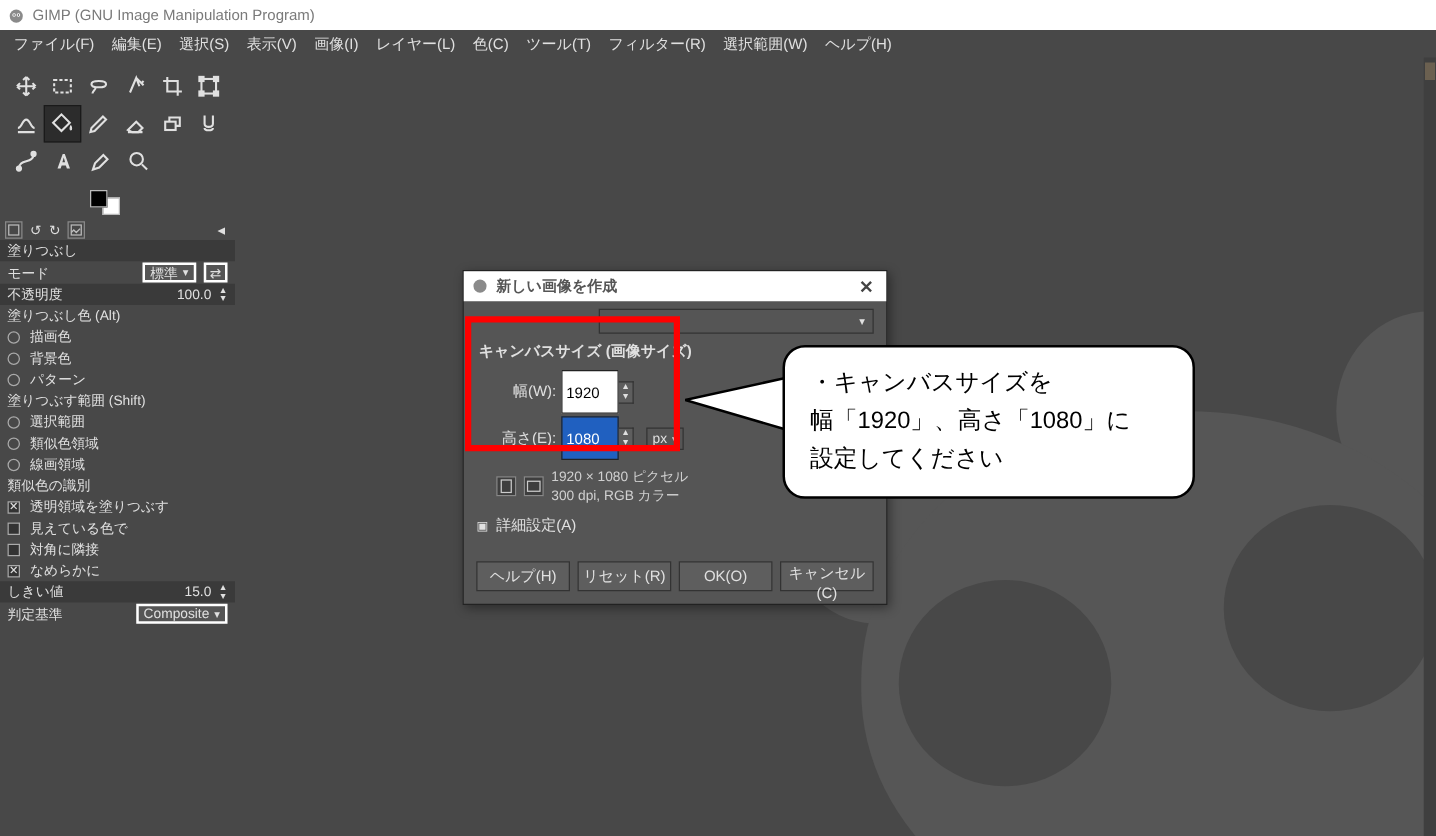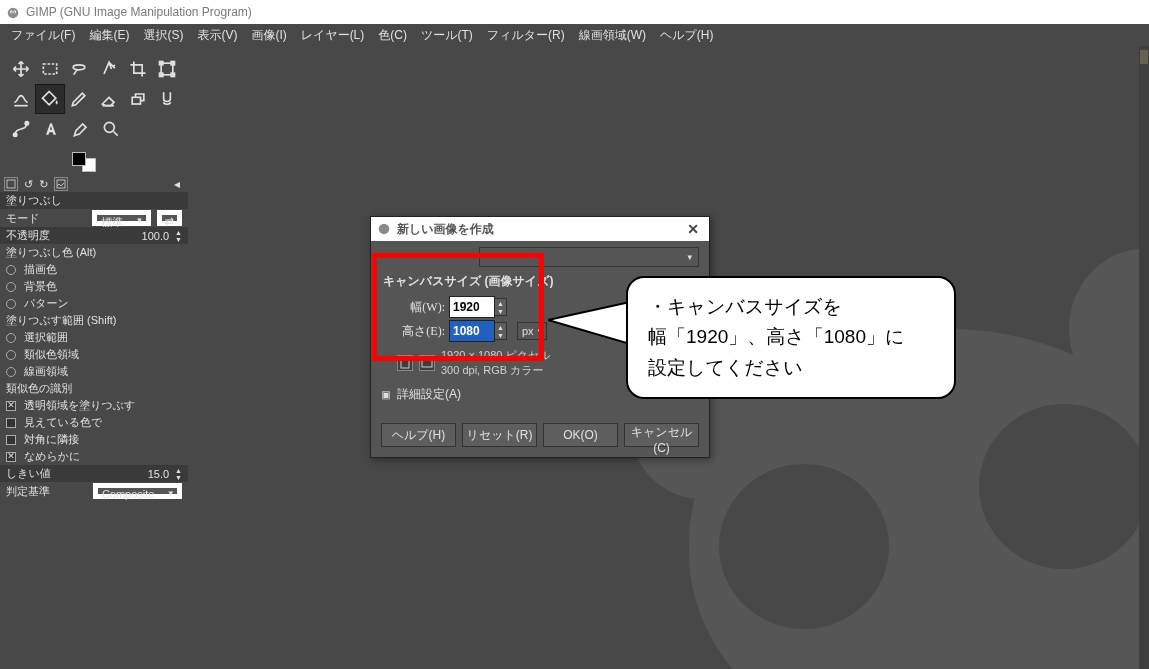--- a/index.html
+++ b/index.html
@@ -26,21 +26,21 @@
   .swatch-grp { position: relative; width: 24px; height: 20px; }
   .swatch-fg { position:absolute; width:14px; height:14px; background:#000; border:1px solid #bbb; top:0; left:0; }
   .swatch-bg { position:absolute; width:14px; height:14px; background:#fff; border:1px solid #bbb; bottom:0; right:0; }
 
   .dock-tabs { height: 16px; display:flex; align-items:center; gap:6px; padding: 0 4px; }
   .dock-tab { width:14px; height:14px; border:1px solid #888; display:flex; align-items:center; justify-content:center; }
   .dock-collapse { margin-left:auto; width:14px; height:12px; display:flex; align-items:center; justify-content:center; }
 
   .opt-section-hdr { background: #3a3a3a; color:#e0e0e0; font-size: 11px; padding: 1px 6px; }
   .opt-row { display:flex; align-items:center; padding: 1px 6px; font-size:11px; gap:4px; }
-  .opt-select { flex: 0 0 auto; margin-left:auto; background:#555; border:5px solid #ffffff; color:#e0e0e0; height:16px; font-size:11px; display:flex; align-items:flex-start; padding: 0 4px; gap:14px;}
+  .opt-select { flex: 0 0 auto; margin-left:auto; background:#555; border:2px solid #ffffff; color:#e0e0e0; height:16px; font-size:11px; display:flex; align-items:center; padding: 0 4px; gap:4px;}
   .num-readout { margin-left:auto; }
 
   .radio-dot { width:10px; height:10px; border:1px solid #aaa; border-radius:50%; display:inline-block; margin-right:4px; vertical-align:middle;}
   .check-sq { width:10px; height:10px; border:1px solid #aaa; display:inline-flex; align-items:center; justify-content:center; margin-right:4px; font-size:9px; line-height:1; vertical-align:middle; background:#333;}
 
   .folder-sw { width:22px; height:20px; background:#d9a23a; margin: 2px 0 2px 24px; border:1px solid #444;}
 
   .canvas-area { flex:1; background:#484848; position:relative; }
   .right-sliver { position:absolute; top:0; right:0; width:10px; bottom:0; background:#3f3f3f; }
   .right-sliver .bit { width:8px; height:14px; background:#6b6050; margin:4px 1px; }
@@ -55,23 +55,23 @@
 
   
   .dialog { position:absolute; left:370px; top:216px; width:340px; background:#555; border:1px solid #222; box-shadow: 2px 2px 8px rgba(0,0,0,.4); }
   .dlg-titlebar { height:24px; background:#fff; display:flex; align-items:center; color:#555; font-size:12px; padding:0 6px; gap:6px;font-weight:bold;}
   .dlg-close { margin-left:auto; color:#444; font-size:14px; padding:0 4px; cursor:default;}
   .dlg-body { padding: 6px 10px 10px 10px; color:#e0e0e0; font-size:12px; }
   .template-row { display:flex; align-items:center; gap:6px; margin-bottom:6px; }
   .template-dd { flex:1; height:20px; background:#555; border:1px solid #333; display:flex; align-items:center; justify-content:flex-end; padding:0 6px;}
   .group-legend { font-weight:bold; font-size:12px; color:#e0e0e0; margin:4px 0 6px 2px; }
   .field-row { display:flex; align-items:center; gap:4px; margin: 2px 0 2px 16px; }
-  .field-row label { width:48px; text-align:right;font-family:Liberation Serif, serif; }
+  .field-row label { width:48px; text-align:right; }
   .spinbox { display:flex; align-items:center; }
-  .spinbox input { width:46px; height:22px; background:#fff; color:#000; border:1px solid #222; font-size:12px; padding:0 3px; text-align:left;font-weight:bold; }
+  .spinbox input { width:46px; height:35px; background:#fff; color:#000; border:1px solid #222; font-size:12px; padding:0 3px; text-align:left; }
   .spinbox input.sel { background:#2060c0; color:#fff; }
   .spinbox .spins { width:12px; height:18px; background:#5e5e5e; border:1px solid #333; border-left:none; display:flex; flex-direction:column; }
   .spinbox .spins div { flex:1; display:flex; align-items:center; justify-content:center; font-size:7px; color:#e0e0e0; }
   .unit-dd { height:18px; background:#555; border:1px solid #333; color:#e0e0e0; font-size:11px; padding:0 4px; display:flex; align-items:center; gap:4px; margin-left:6px;}
   .info-row { display:flex; align-items:center; gap:6px; margin: 6px 0 2px 16px; font-size:11px; color:#d0d0d0; }
   .orient { width:16px; height:16px; border:1px solid #888; background:#3e3e3e; display:flex; align-items:center; justify-content:center; }
   .adv-row { display:flex; align-items:center; gap:6px; margin: 8px 0 4px 0; }
   .adv-row .expander { width:10px; height:10px; display:flex; align-items:center; justify-content:center; font-size:10px;}
   .dlg-buttons { display:flex; gap:6px; padding: 6px 10px 10px 10px; }
   .dlg-buttons button { flex:1; height:24px; background:#5e5e5e; border:1px solid #333; color:#e0e0e0; font-size:12px; cursor:default;}
@@ -105,21 +105,21 @@
 <div class="menubar">
   <span class="item">ファイル(F)</span>
   <span class="item">編集(E)</span>
   <span class="item">選択(S)</span>
   <span class="item">表示(V)</span>
   <span class="item">画像(I)</span>
   <span class="item">レイヤー(L)</span>
   <span class="item">色(C)</span>
   <span class="item">ツール(T)</span>
   <span class="item">フィルター(R)</span>
-  <span class="item">線画領域(W)</span>
+  <span class="item">選択範囲(W)</span>
   <span class="item">ヘルプ(H)</span>
 </div>
 
 <div class="workspace">
 
   <div class="left-panel">
     <div class="toolbox">
       <div class="tool-row">
         <div class="tool">
             <svg viewBox="0 0 24 24" fill="none" stroke="#e0e0e0" stroke-width="2">

